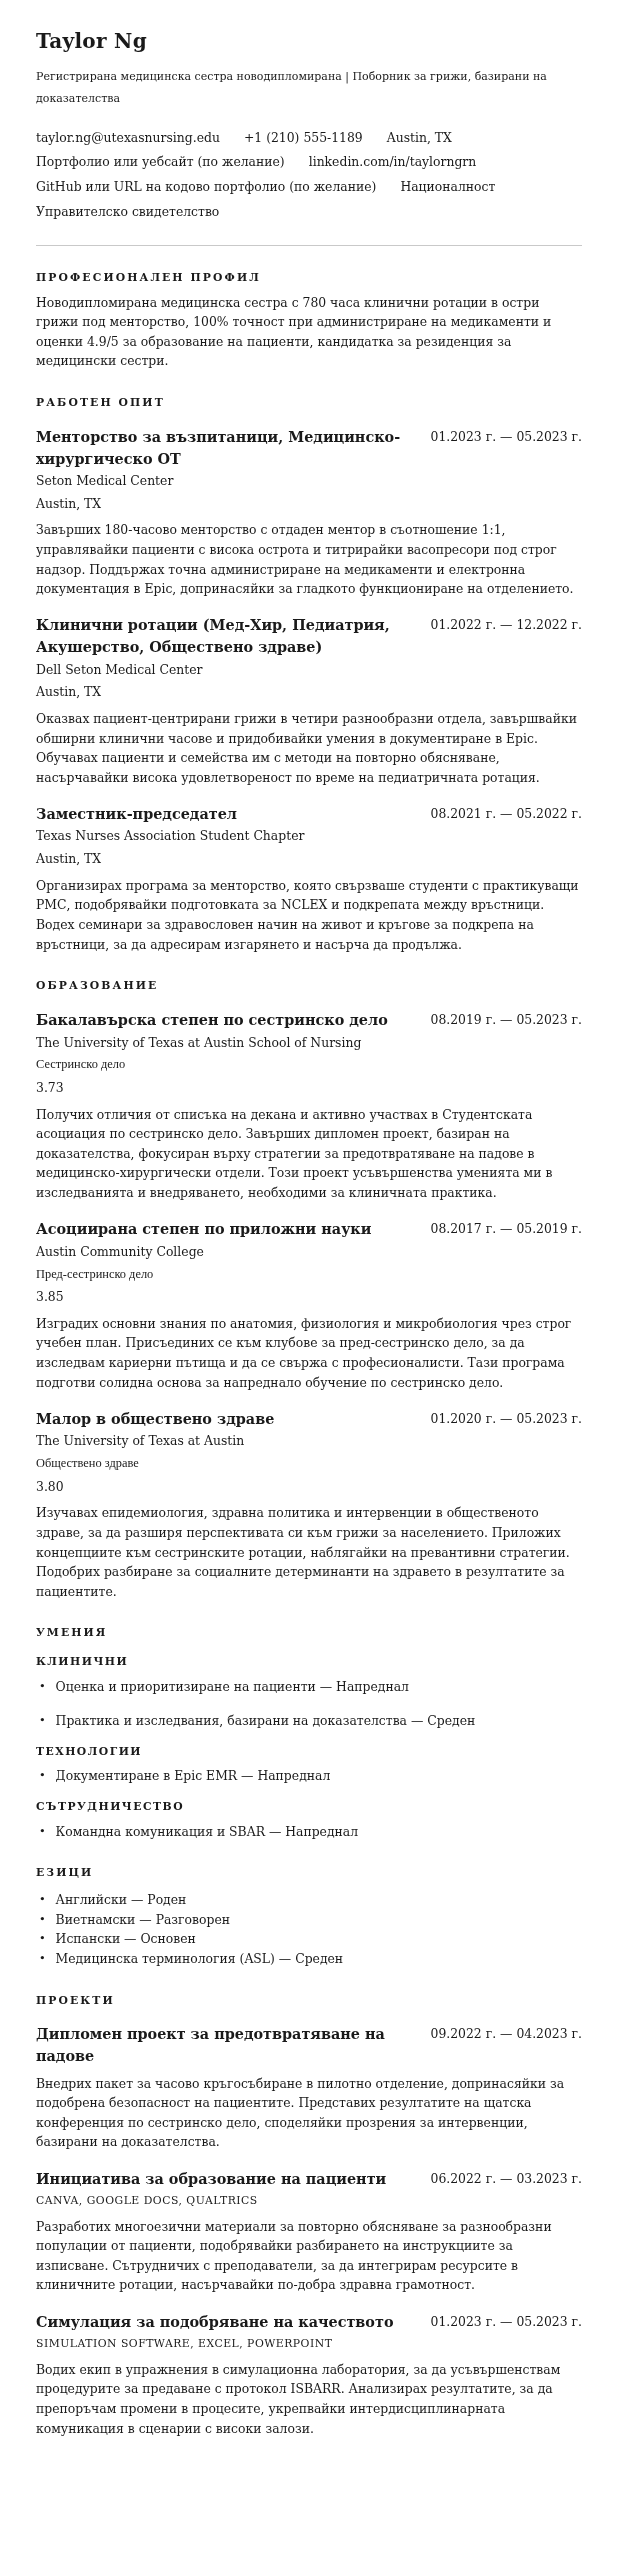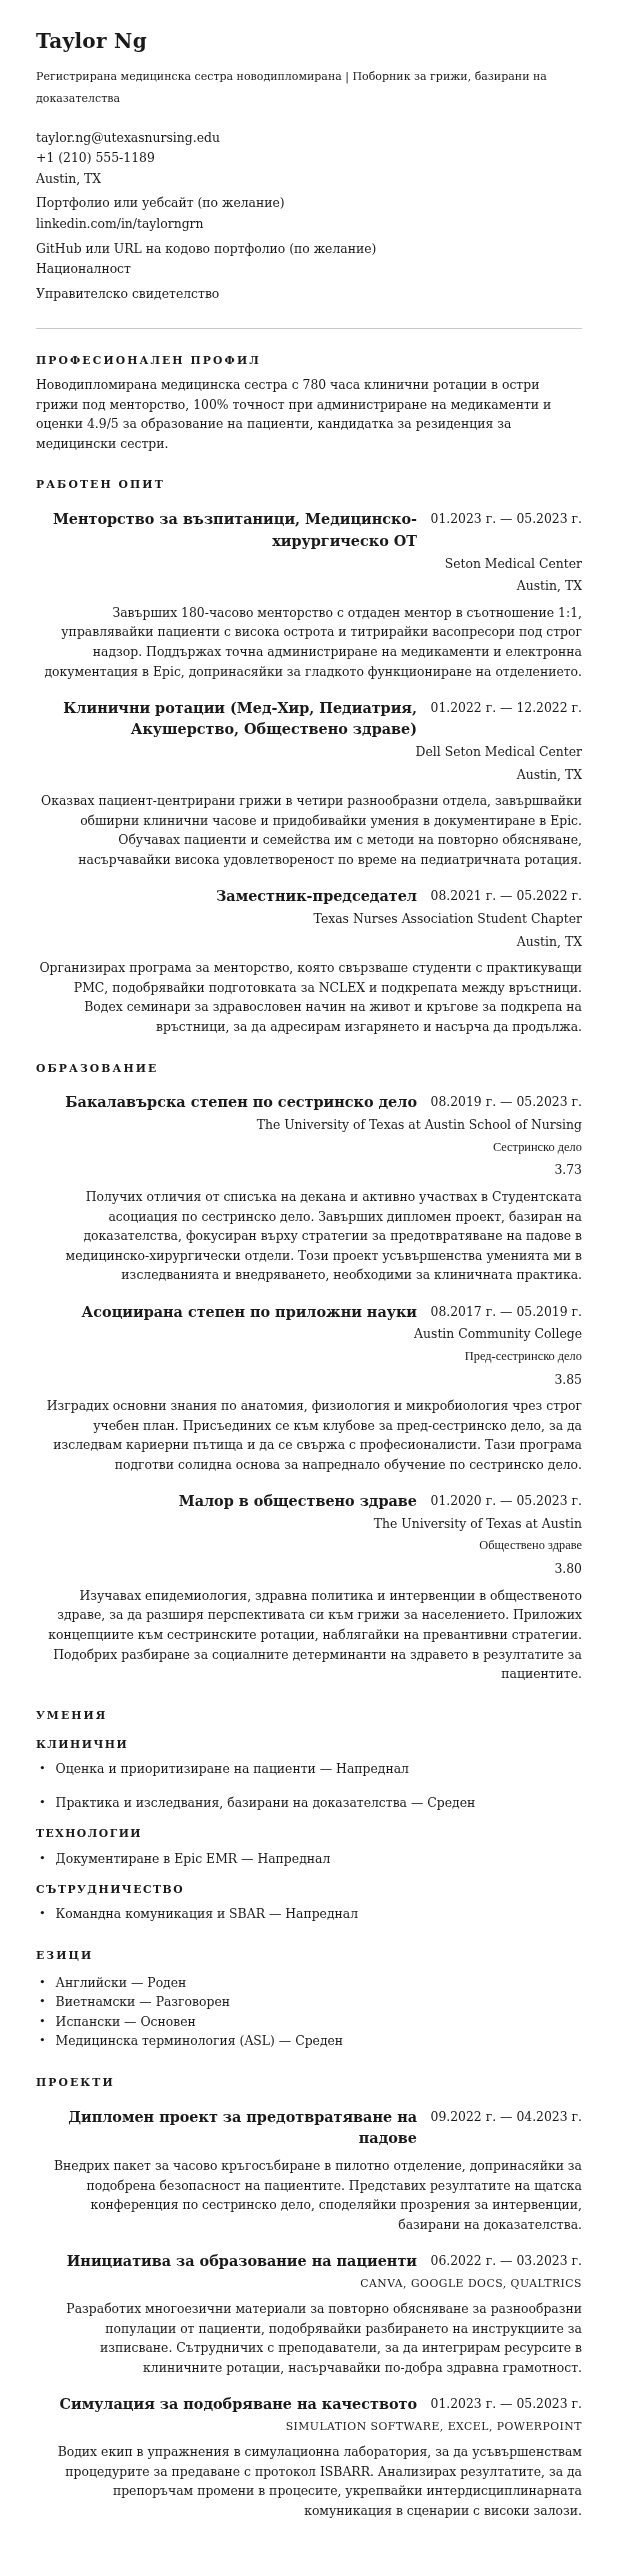--- a/index.html
+++ b/index.html
@@ -29,40 +29,39 @@
     line-height: 22px;
     max-width: 520px;
   }
   .contact-row {
     display: flex;
     flex-wrap: wrap;
     gap: 0 24px;
     margin-top: 4.1px;
     font-size: 12.4px;
     line-height: 20.6px;
-    flex-direction: column;
   }
   .contact-row.first { margin-top: 17.5px; }
   .divider {
     border: none;
     border-top: 1px solid #c9c9c9;
     margin: 23px 0 0 0;
   }
 
   
   .section { margin-top: 25px; }
   .section-heading {
     font-size: 10.8px;
     line-height: 14.4px;
     font-weight: 700;
     letter-spacing: 2.1px;
   }
 
   
-  .entry { margin-top: 15.5px; text-align: right; }
+  .entry { margin-top: 15.5px; }
   .entry-head { display: flex; align-items: flex-start; }
   .entry-title {
     flex: 1 1 auto;
     font-size: 14.4px;
     line-height: 21.6px;
     font-weight: 700;
     padding-right: 13.4px;
     max-width: 381px;
   }
   .entry-dates {

